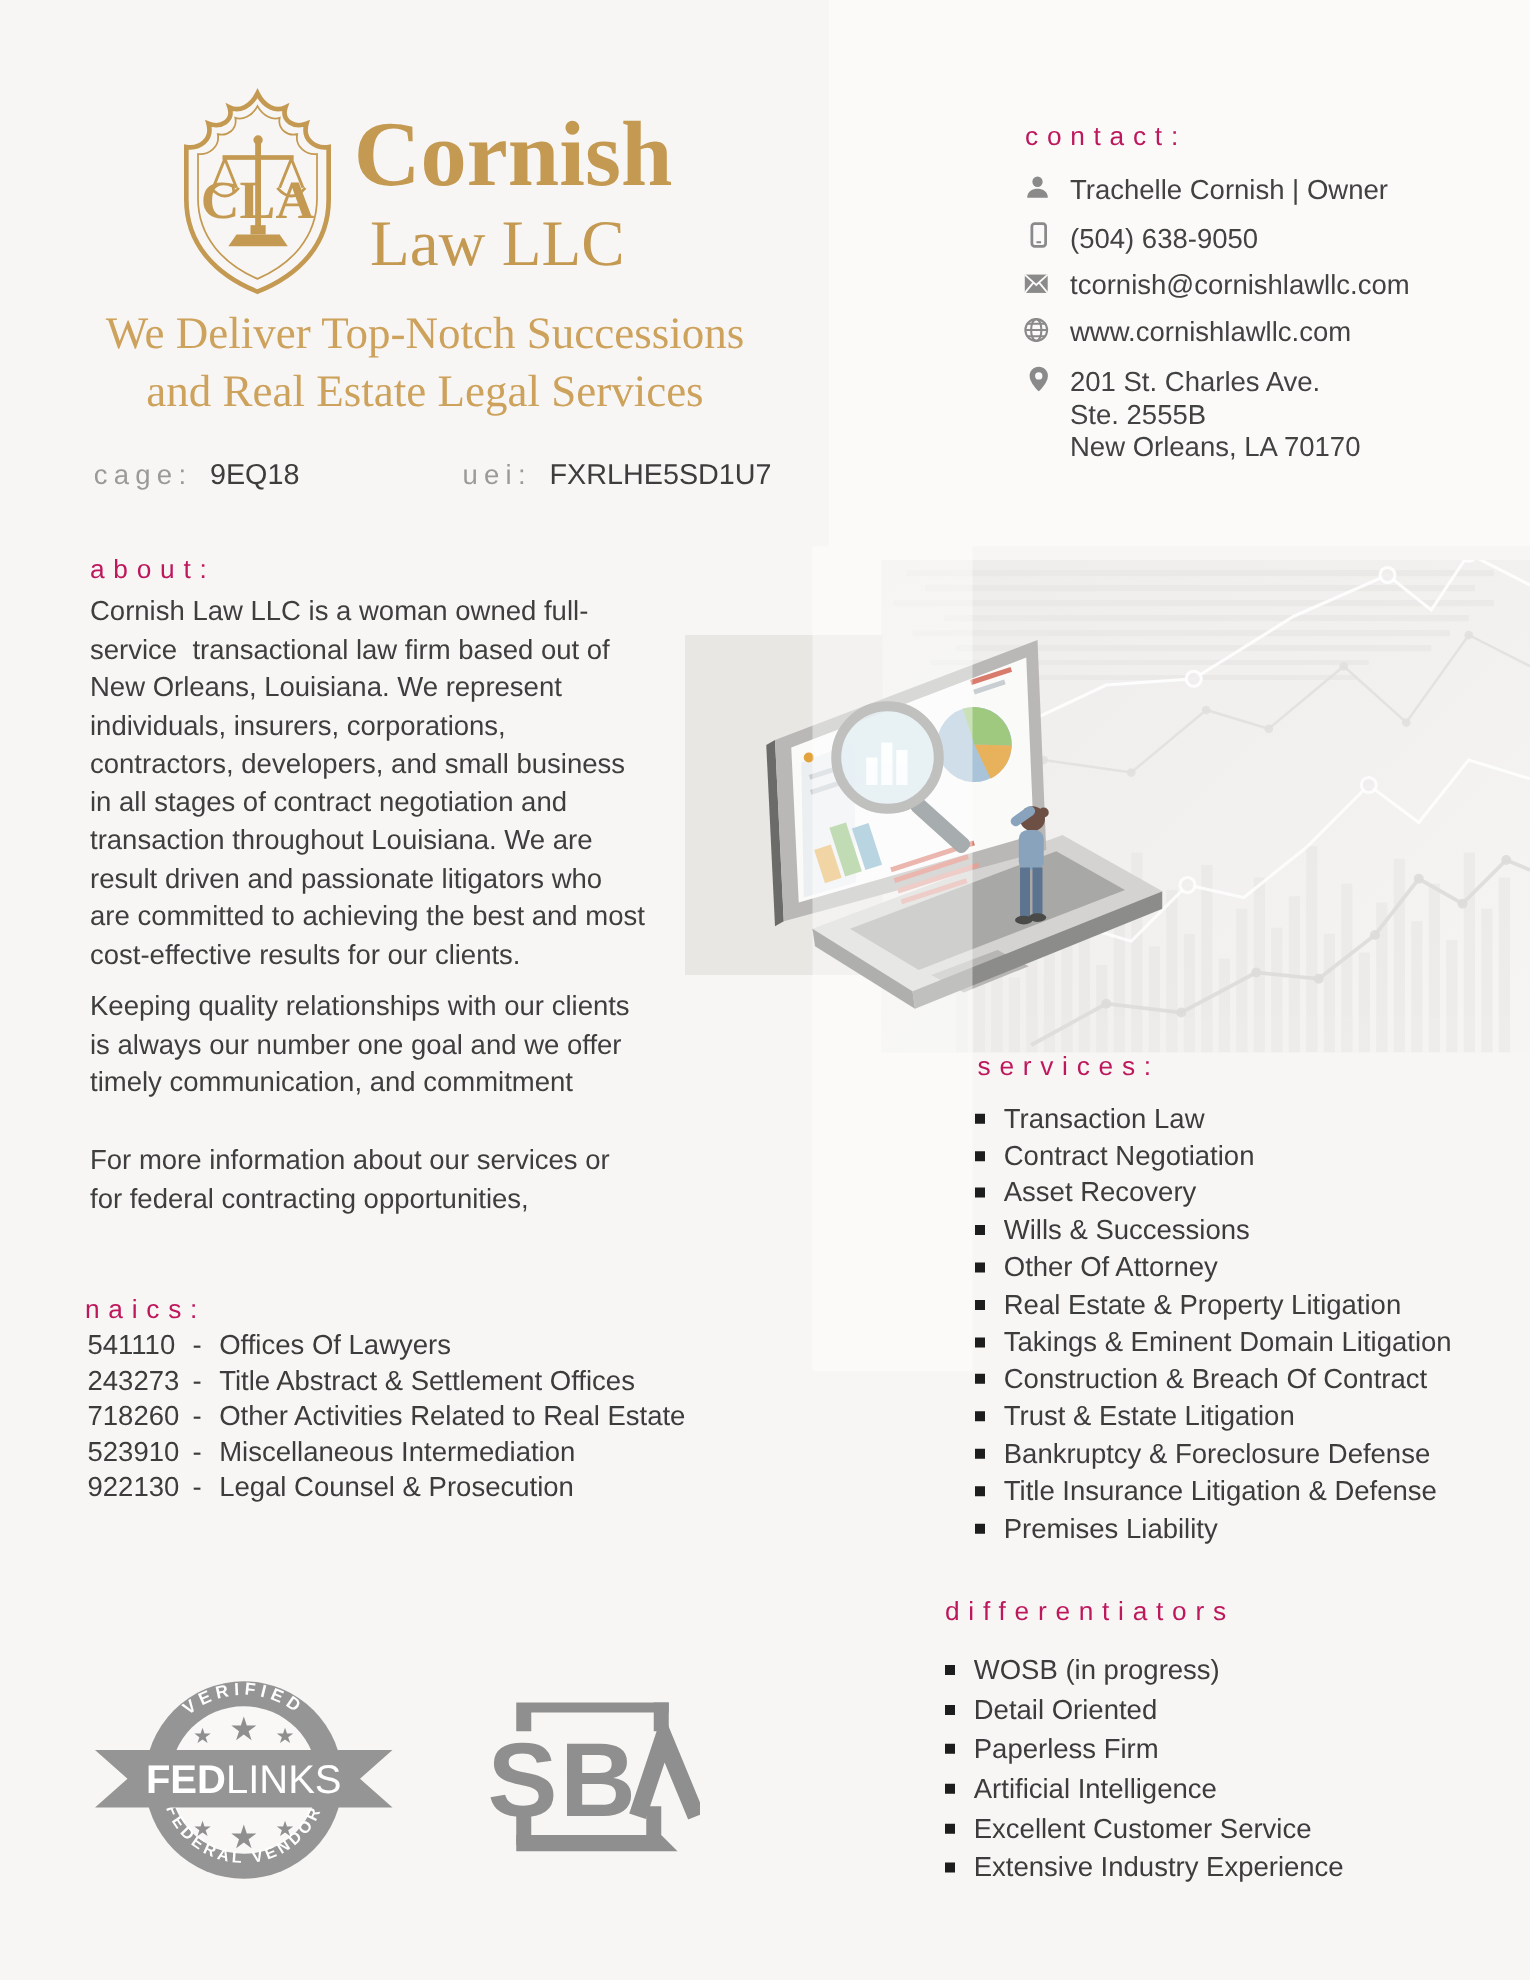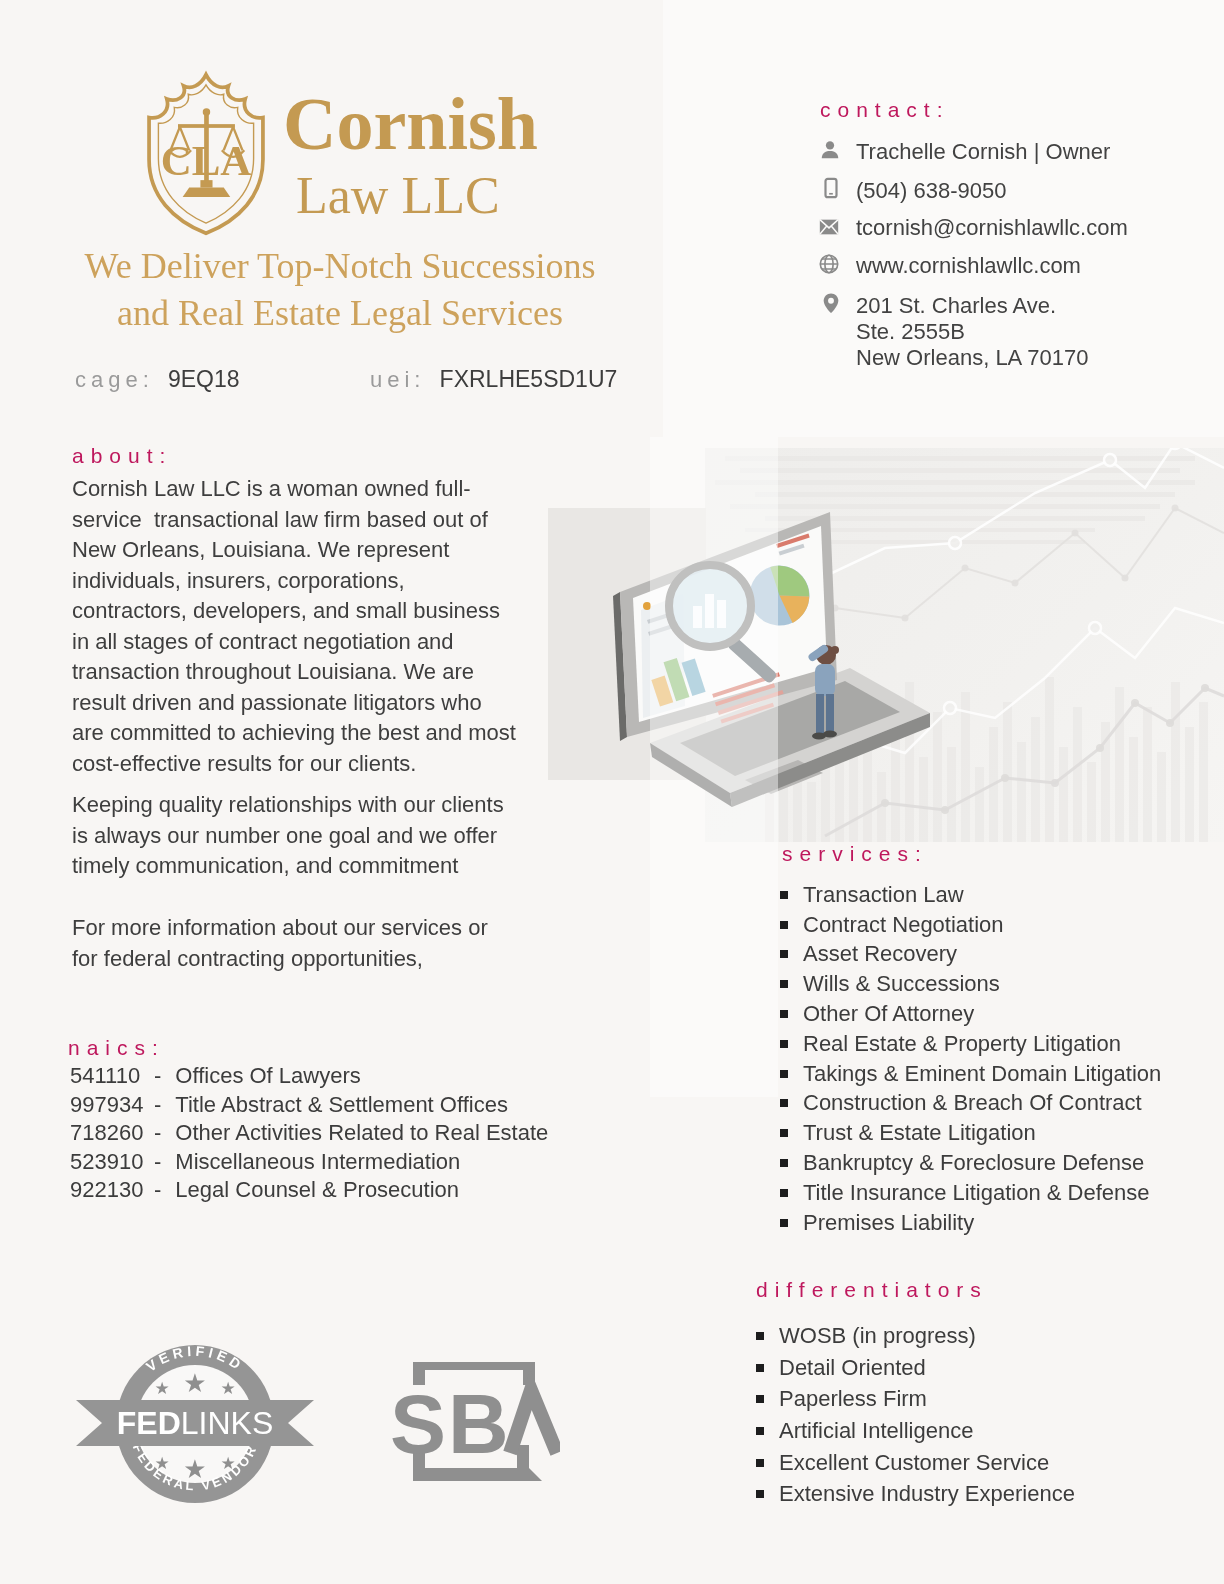--- a/index.html
+++ b/index.html
@@ -285,21 +285,21 @@
   <div class="sec-heading" style="left:72px;top:444px;">about:</div>
   <div class="about-par" style="left:72px;top:474px;">Cornish Law LLC is a woman owned full-service  transactional law firm based out of New Orleans, Louisiana. We represent individuals, insurers, corporations, contractors, developers, and small business in all stages of contract negotiation and transaction throughout Louisiana. We are result driven and passionate litigators who are committed to achieving the best and most cost-effective results for our clients.</div>
   <div class="about-par" style="left:72px;top:790px;">Keeping quality relationships with our clients is always our number one goal and we offer timely communication, and commitment</div>
   <div class="about-par" style="left:72px;top:913px;">For more information about our services or for federal contracting opportunities,</div>
 
   <div class="sec-heading" style="left:68px;top:1036px;">naics:</div>
   <ul class="naics-list">
 
       <li><span class="naics-code">541110</span><span class="naics-dash">-</span><span class="naics-name">Offices Of Lawyers</span></li>
 
-      <li><span class="naics-code">997934</span><span class="naics-dash">-</span><span class="naics-name">Title Abstract &amp; Settlement Offices</span></li>
+      <li><span class="naics-code">243273</span><span class="naics-dash">-</span><span class="naics-name">Title Abstract &amp; Settlement Offices</span></li>
 
       <li><span class="naics-code">718260</span><span class="naics-dash">-</span><span class="naics-name">Other Activities Related to Real Estate</span></li>
 
       <li><span class="naics-code">523910</span><span class="naics-dash">-</span><span class="naics-name">Miscellaneous Intermediation</span></li>
 
       <li><span class="naics-code">922130</span><span class="naics-dash">-</span><span class="naics-name">Legal Counsel &amp; Prosecution</span></li>
     </ul>
 
   <div class="sec-heading" style="left:782px;top:842px;">services:</div>
   <ul class="b-list services-list" style="left:780px;top:880px;">

